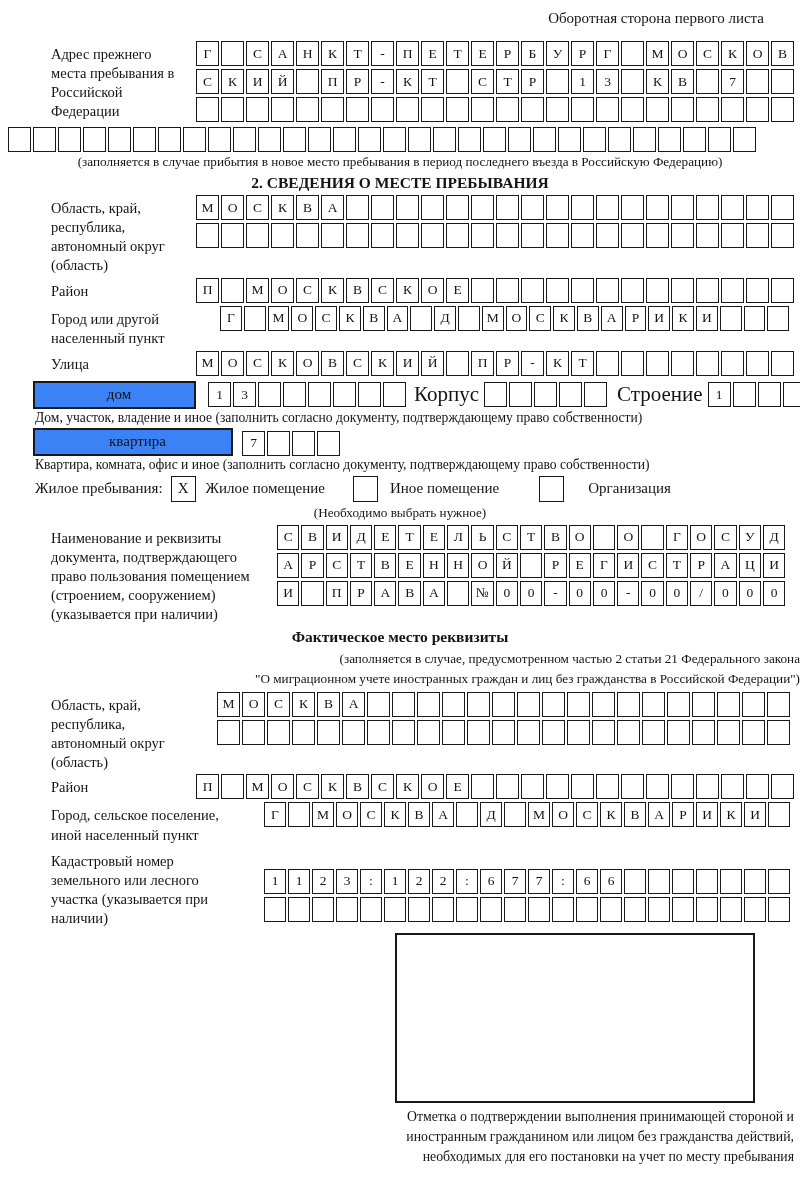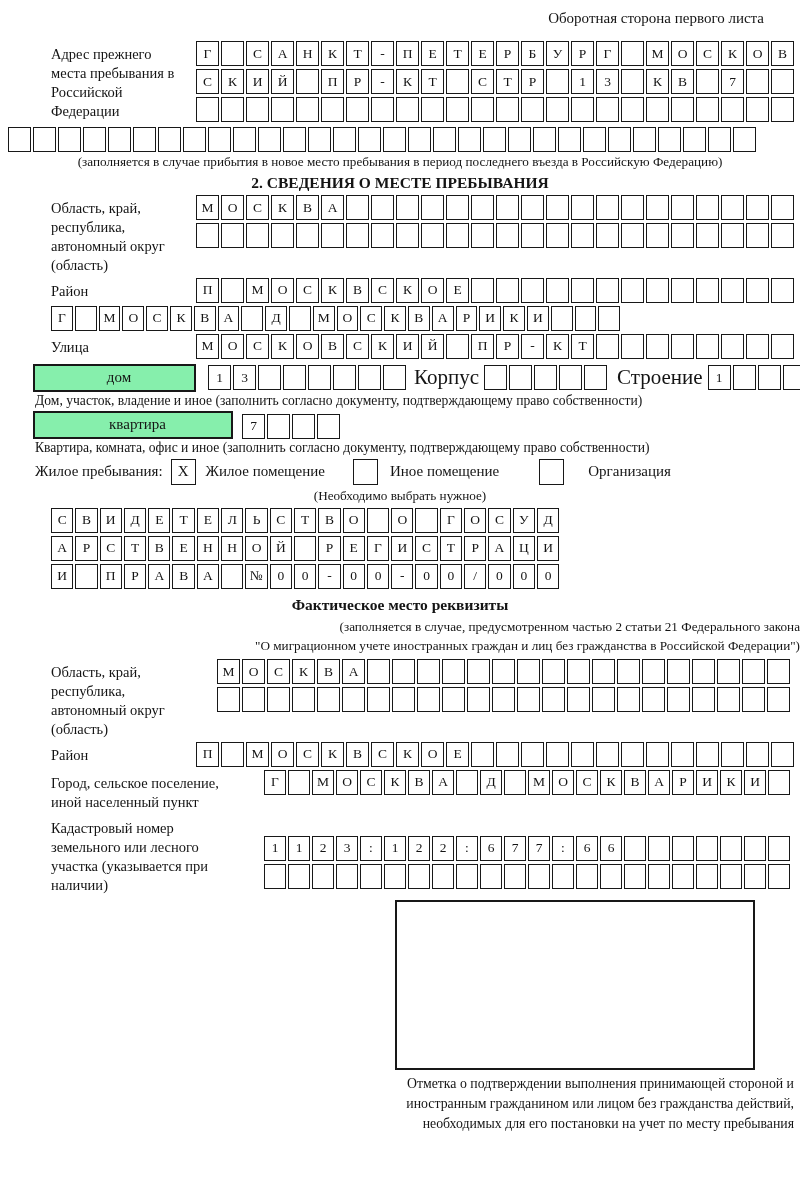--- a/index.html
+++ b/index.html
@@ -35,21 +35,21 @@
   .mL33 { margin-left: 33px; }
   .mL8  { margin-left: 8px; }
 
   .caption { font-size: 13.2px; }
   .cap-center { text-align: center; margin-top: 2px; }
   .cap-left { margin-left: 35px; margin-top: 1px; font-size: 13.6px; }
   .sec-title { text-align: center; font-weight: bold; font-size: 15.5px; margin-top: 4px; }
 
   .widebox {
     border: 2px solid #181818; height: 28px; display: flex; align-items: center;
-    justify-content: center; font-size: 15px; flex: none; background: #86efac; padding-left: 9px;
+    justify-content: center; font-size: 15px; flex: none; background: #3b82f6; padding-left: 9px;
   }
   .inline-lbl { font-size: 21px; padding-top: 4px; flex: none; }
 
   .checkbox {
     width: 25px; height: 26px; border: 1.8px solid #181818; display: inline-flex;
     align-items: center; justify-content: center; font-size: 15px; flex: none; background:#fff;
   }
   .stayrow { display: flex; align-items: center; margin: 2px 0 0 35px; font-size: 15px; height: 28px; }
 
   .stamp-box { margin: 5px 0 0 395px; width: 360px; height: 170px; border: 2.2px solid #181818; background: #fff; }
@@ -266,20 +266,21 @@
       <div class="cell"></div>
       <div class="cell"></div>
       <div class="cell"></div>
       <div class="cell"></div>
       <div class="cell"></div>
       <div class="cell"></div>
     </div>
 </div>
 
 <div class="flexrow mL35 gap3">
+  <div class="lbl w148">Город или другой населенный пункт</div>
   <div class="cells w218">
       <div class="cell">Г</div>
       <div class="cell"></div>
       <div class="cell">М</div>
       <div class="cell">О</div>
       <div class="cell">С</div>
       <div class="cell">К</div>
       <div class="cell">В</div>
       <div class="cell">А</div>
       <div class="cell"></div>
@@ -377,20 +378,21 @@
   <span class="checkbox" style="margin-left:8px;">X</span>
   <span style="margin-left:10px;">Жилое помещение</span>
   <span class="checkbox" style="margin-left:28px;"></span>
   <span style="margin-left:12px;">Иное помещение</span>
   <span class="checkbox" style="margin-left:40px;"></span>
   <span style="margin-left:24px;">Организация</span>
 </div>
 <div class="caption cap-center">(Необходимо выбрать нужное)</div>
 
 <div class="flexrow mL35 gap4">
+  <div class="lbl w205">Наименование и реквизиты документа, подтверждающего право пользования помещением (строением, сооружением) (указывается при наличии)</div>
   <div class="rows">
     <div class="cells docw">
         <div class="cell">С</div>
         <div class="cell">В</div>
         <div class="cell">И</div>
         <div class="cell">Д</div>
         <div class="cell">Е</div>
         <div class="cell">Т</div>
         <div class="cell">Е</div>
         <div class="cell">Л</div>

